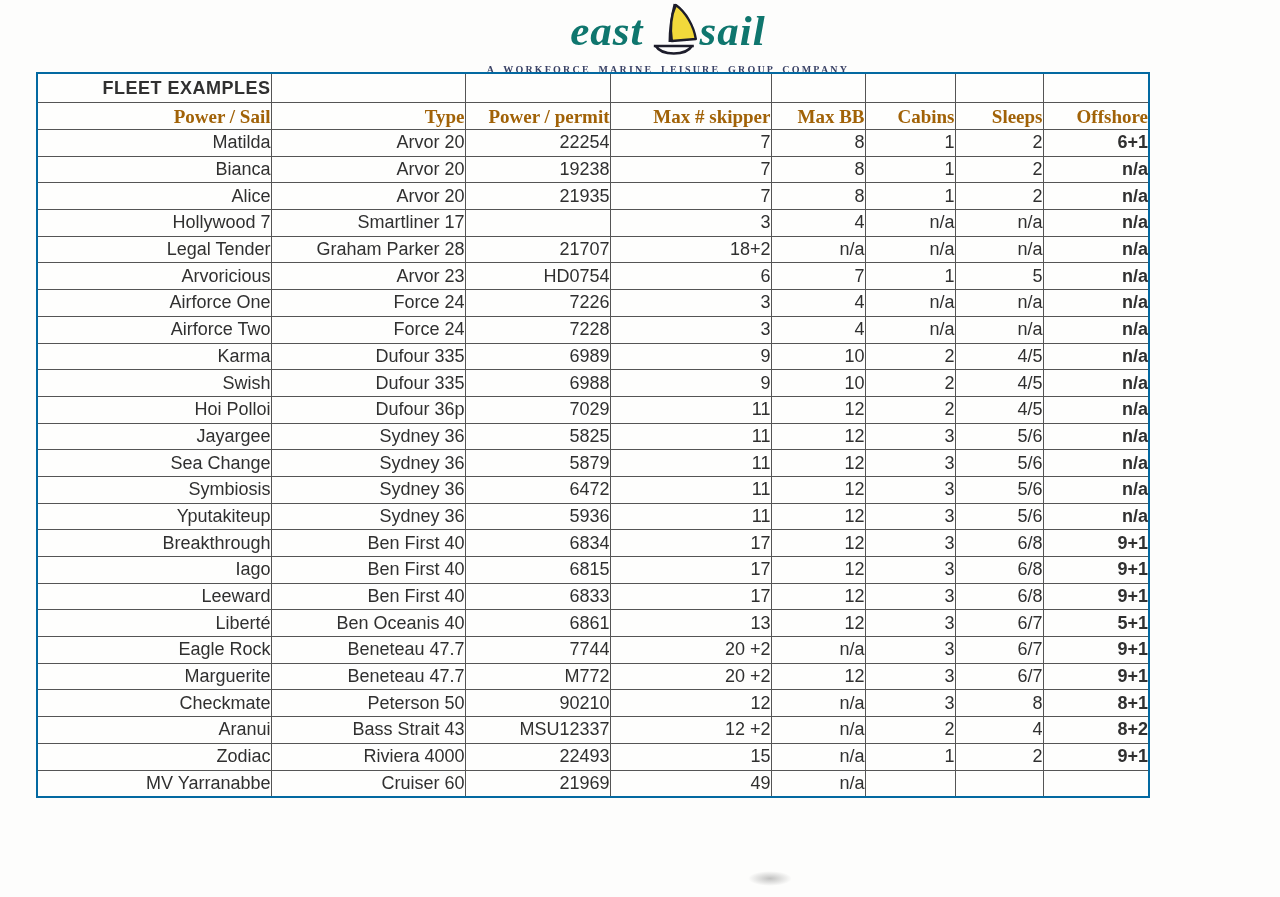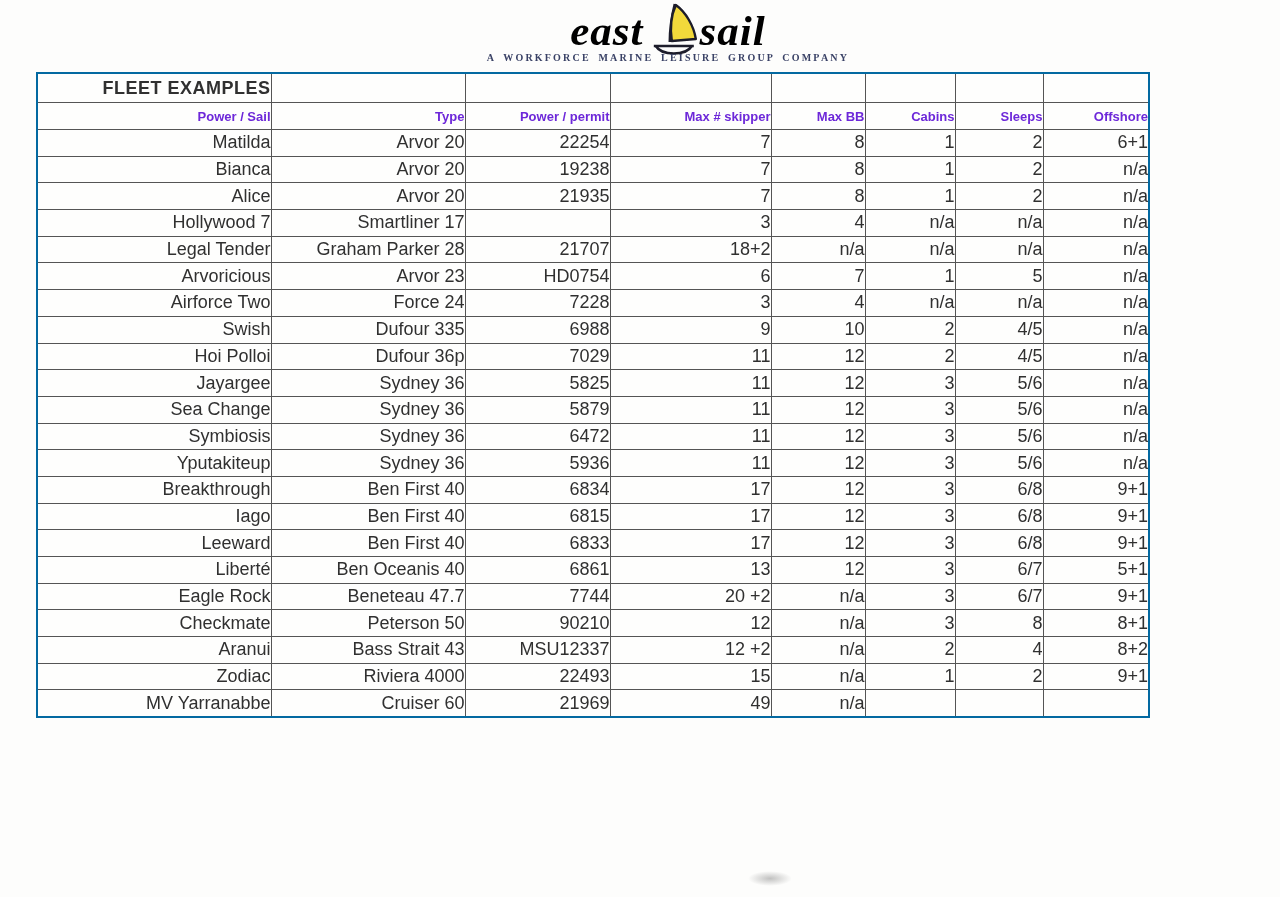--- a/index.html
+++ b/index.html
@@ -14,27 +14,27 @@
   
   .logo{
     position:absolute;top:2px;left:calc(50% + 28px);
     transform:translateX(-50%);
     display:flex;flex-direction:column;align-items:center;
   }
   .logo-row{display:flex;align-items:flex-end;line-height:1;}
   .brand{
     font-family:"Liberation Serif", serif;
     font-weight:bold;font-style:italic;
-    font-size:43px;color:#000000;letter-spacing:1px;
+    font-size:43px;color:#0f766e;letter-spacing:1px;
   }
   .sail-icon{width:62px;height:56px;margin:0 -4px -6px -2px;}
   .tagline{
     font-family:"Liberation Serif", serif;
     font-weight:bold;font-size:10px;color:#3a4266;
-    letter-spacing:2.2px;word-spacing:3px;margin-top:0;
+    letter-spacing:2.2px;word-spacing:3px;margin-top:12px;
     white-space:nowrap;
   }
 
   
   table.fleet{
     position:absolute;left:36px;top:72px;
     width:1112px;table-layout:fixed;
     border-collapse:collapse;
     border:2px solid #0369a1;
     background:#fefefd;
@@ -46,32 +46,32 @@
     white-space:nowrap;overflow:hidden;
     color:#303030;
     text-align:right;
   }
   tr.title-row td{height:28px;}
   td.title{
     font-weight:bold;font-size:20px;color:#1f1f1f;
     text-align:left;padding-left:26px;letter-spacing:0.5px;
   }
   tr.header-row th{
-    font-weight:bold;font-size:13px;color:#6d28d9;height:26px;
+    font-weight:bold;font-size:19px;color:#a16207;height:26px;font-family:Liberation Serif, serif;
   }
   th.h-right{text-align:right;padding-right:12px;}
   th.h-center{text-align:center;}
   td.c0{padding-right:11px;}
   td.c1{padding-right:12px;}
   td.c2{padding-right:16px;}
   td.c3{padding-right:10px;}
   td.c4{padding-right:13px;}
   td.c5{padding-right:13px;}
   td.c6{padding-right:12px;}
-  td.c7{padding-right:13px;}
+  td.c7{padding-right:13px;font-weight:bold;}
 
   
   .smudge{
     position:absolute;left:748px;top:871px;width:44px;height:15px;
     background:radial-gradient(ellipse at center,rgba(120,120,120,.45),rgba(120,120,120,0) 70%);
     border-radius:50%;
   }
 </style>
 </head>
 <body>
@@ -183,30 +183,50 @@
         <td class="c0">Arvoricious</td>
         <td class="c1">Arvor 23</td>
         <td class="c2">HD0754</td>
         <td class="c3">6</td>
         <td class="c4">7</td>
         <td class="c5">1</td>
         <td class="c6">5</td>
         <td class="c7">n/a</td>
       </tr>
       <tr>
+        <td class="c0">Airforce One</td>
+        <td class="c1">Force 24</td>
+        <td class="c2">7226</td>
+        <td class="c3">3</td>
+        <td class="c4">4</td>
+        <td class="c5">n/a</td>
+        <td class="c6">n/a</td>
+        <td class="c7">n/a</td>
+      </tr>
+      <tr>
         <td class="c0">Airforce Two</td>
         <td class="c1">Force 24</td>
         <td class="c2">7228</td>
         <td class="c3">3</td>
         <td class="c4">4</td>
         <td class="c5">n/a</td>
         <td class="c6">n/a</td>
         <td class="c7">n/a</td>
       </tr>
       <tr>
+        <td class="c0">Karma</td>
+        <td class="c1">Dufour 335</td>
+        <td class="c2">6989</td>
+        <td class="c3">9</td>
+        <td class="c4">10</td>
+        <td class="c5">2</td>
+        <td class="c6">4/5</td>
+        <td class="c7">n/a</td>
+      </tr>
+      <tr>
         <td class="c0">Swish</td>
         <td class="c1">Dufour 335</td>
         <td class="c2">6988</td>
         <td class="c3">9</td>
         <td class="c4">10</td>
         <td class="c5">2</td>
         <td class="c6">4/5</td>
         <td class="c7">n/a</td>
       </tr>
       <tr>
@@ -303,20 +323,30 @@
         <td class="c0">Eagle Rock</td>
         <td class="c1">Beneteau 47.7</td>
         <td class="c2">7744</td>
         <td class="c3">20 +2</td>
         <td class="c4">n/a</td>
         <td class="c5">3</td>
         <td class="c6">6/7</td>
         <td class="c7">9+1</td>
       </tr>
       <tr>
+        <td class="c0">Marguerite</td>
+        <td class="c1">Beneteau 47.7</td>
+        <td class="c2">M772</td>
+        <td class="c3">20 +2</td>
+        <td class="c4">12</td>
+        <td class="c5">3</td>
+        <td class="c6">6/7</td>
+        <td class="c7">9+1</td>
+      </tr>
+      <tr>
         <td class="c0">Checkmate</td>
         <td class="c1">Peterson 50</td>
         <td class="c2">90210</td>
         <td class="c3">12</td>
         <td class="c4">n/a</td>
         <td class="c5">3</td>
         <td class="c6">8</td>
         <td class="c7">8+1</td>
       </tr>
       <tr>

